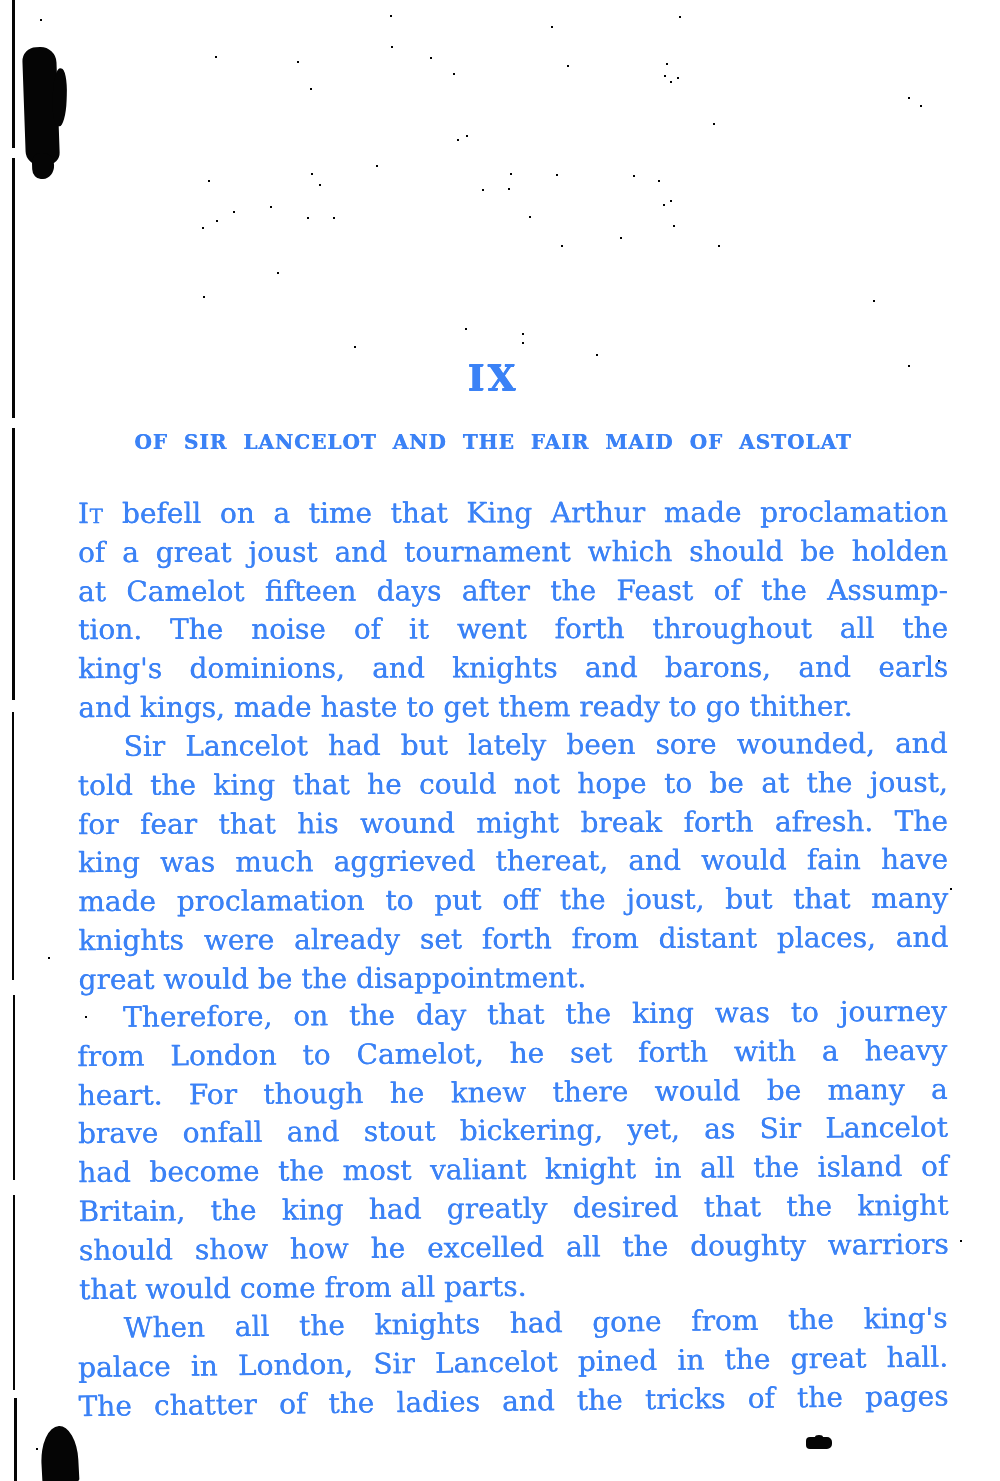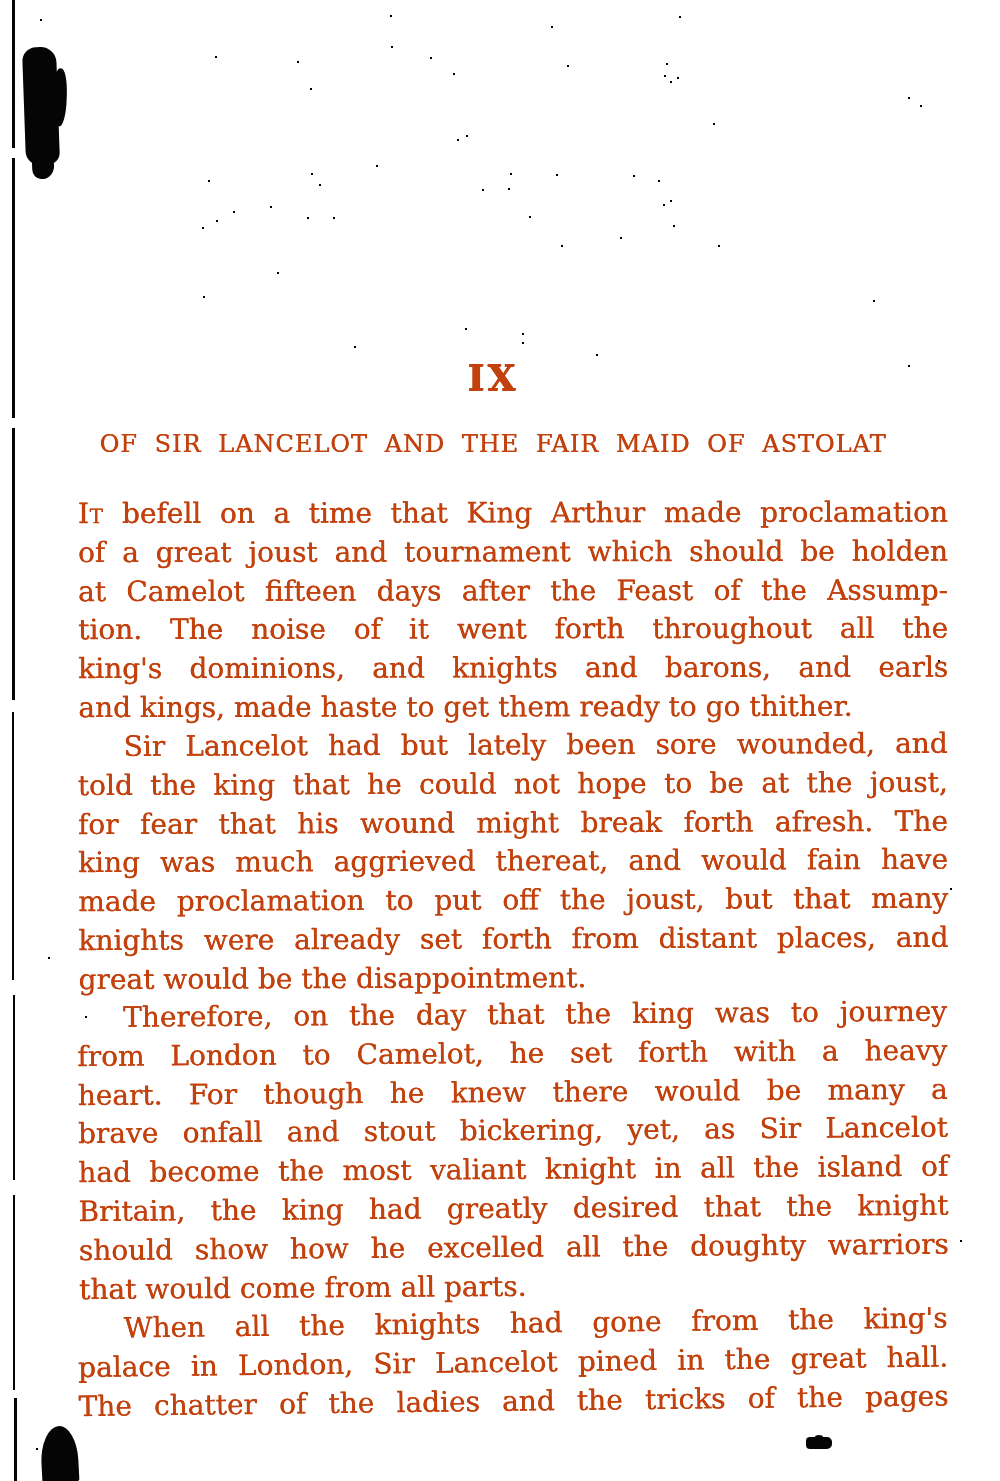--- a/index.html
+++ b/index.html
@@ -2,34 +2,34 @@
 <html><head>
 <meta charset="utf-8">
 <style>
   html,body{margin:0;padding:0;background:#ffffff;}
   .page{
     position:relative;
     width:1000px;height:1481px;
     background:#ffffff;
     overflow:hidden;
     font-family:"DejaVu Serif","Liberation Serif",serif;
-    color:#c2410c;
+    color:#3b82f6;
   }
 
   
   .chapter-number{
     position:absolute;left:58px;top:356px;width:870px;
     text-align:center;
     font-size:36px;font-weight:bold;letter-spacing:3px;
     text-shadow:0.6px 0 0 currentColor,0 0.5px 0 currentColor;
   }
   .chapter-title{
     position:absolute;left:58px;top:430px;width:870px;
     text-align:center;
-    font-size:24px;font-weight:normal;
+    font-size:20px;font-weight:bold;
     letter-spacing:1px;word-spacing:8px;
     text-shadow:0.4px 0 0 currentColor;
     white-space:nowrap;
   }
 
   
   .body{
     position:absolute;left:58px;top:495px;width:870px;
     font-size:28px;line-height:38.8px;
     text-shadow:0.35px 0.15px 0 currentColor;

